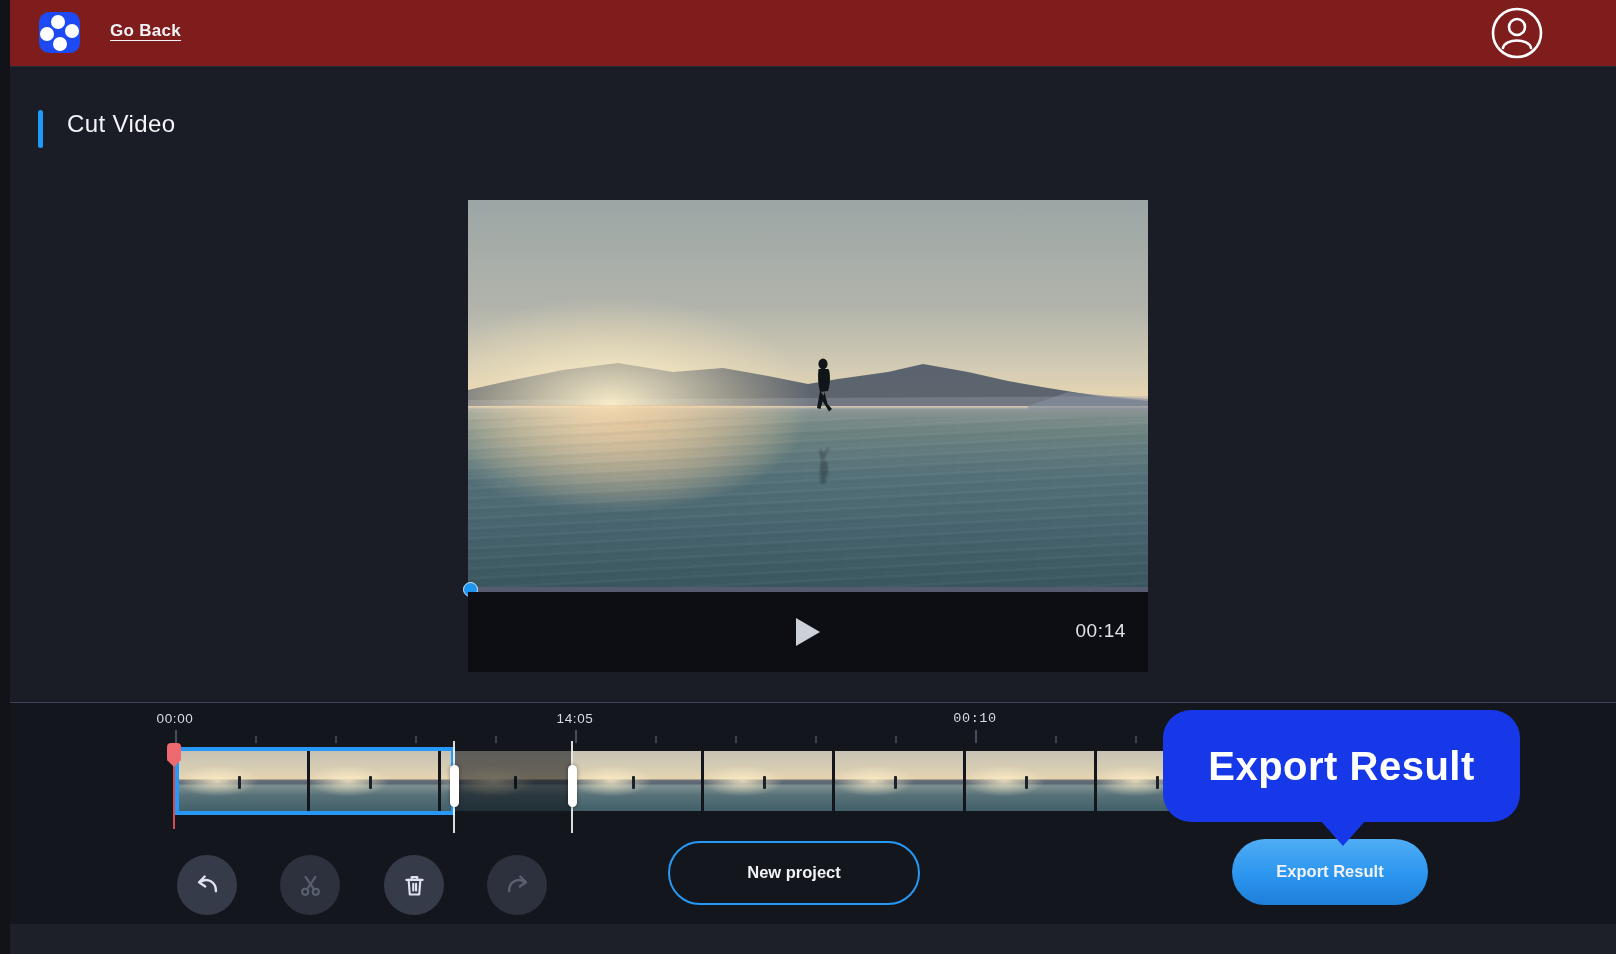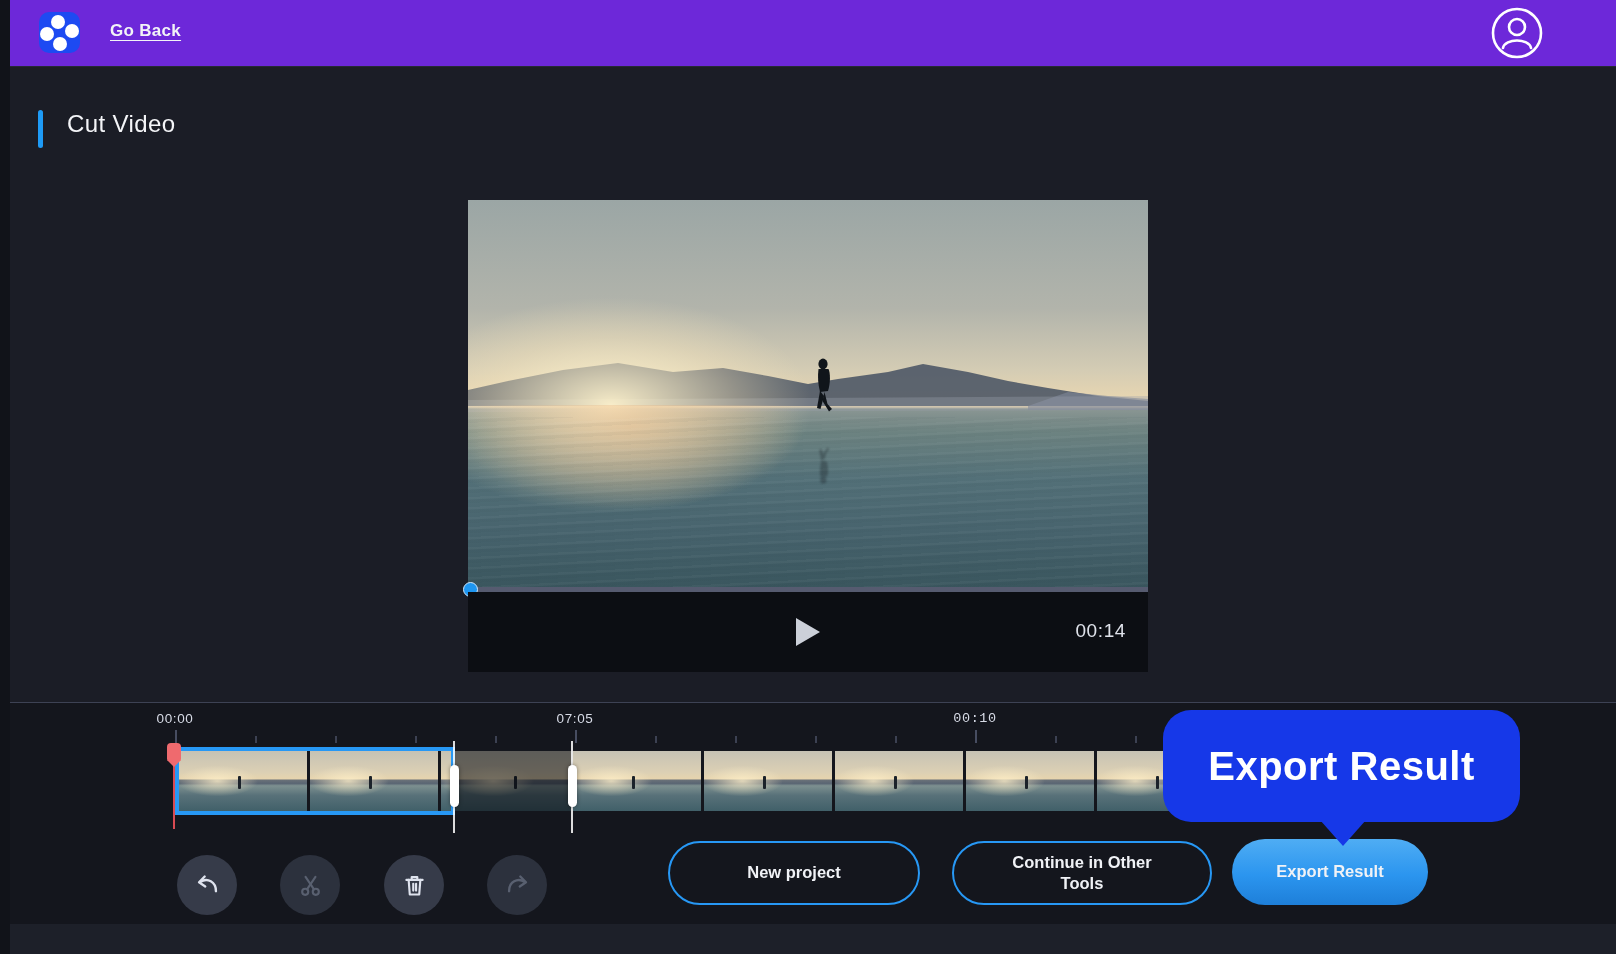--- a/index.html
+++ b/index.html
@@ -1,21 +1,21 @@
 <!DOCTYPE html>
 <html><head>
 <meta charset="utf-8">
 <style>
   html,body{margin:0;padding:0;background:#0e0f14;}
   .app{position:relative;width:1616px;height:954px;background:#1b1d26;overflow:hidden;
        font-family:"Liberation Sans",sans-serif;color:#fff;}
   .left-edge{position:absolute;left:0;top:0;width:10px;height:954px;background:#111319;z-index:40;}
 
   
-  .topbar{position:absolute;left:0;top:0;width:1616px;height:66px;background:#6d28d9;
+  .topbar{position:absolute;left:0;top:0;width:1616px;height:66px;background:#7f1d1d;
           border-bottom:1px solid #262936;z-index:5;text-align:right;}
   .logo{position:absolute;left:39px;top:12px;width:41px;height:41px;border-radius:10px;
         background:#1d4af2;cursor:pointer;}
   .logo i{position:absolute;width:14px;height:14px;border-radius:50%;background:#fff;}
   .logo .d1{left:12px;top:3px;}.logo .d2{left:1px;top:15px;}
   .logo .d3{left:26px;top:12px;}.logo .d4{left:14px;top:25px;}
   .goback{position:absolute;left:110px;top:21px;font-size:17px;font-weight:700;color:#f2f3f7;
           text-decoration:underline;text-underline-offset:4px;letter-spacing:.3px;cursor:pointer;}
   .avatar{position:absolute;right:72px;top:6px;width:54px;height:54px;cursor:pointer;}
 
@@ -152,21 +152,21 @@
           <polygon points="0,0 24,14 0,28" fill="#ccd0d9"></polygon>
         </svg>
       </button>
       <span class="time">00:14</span>
     </div>
   </div>
 
   <section class="timeline">
     <div>
         <div class="ruler-label" style="left: 175px;">00:00</div>
-        <div class="ruler-label" style="left: 575px;">07:05</div>
+        <div class="ruler-label" style="left: 575px;">14:05</div>
         <div class="ruler-label" style="left: 975px; font-family: Liberation Mono, monospace;">00:10</div>
         <div class="tick major" style="left: 175px;"></div>
         <div class="tick" style="left: 255px;"></div>
         <div class="tick" style="left: 335px;"></div>
         <div class="tick" style="left: 415px;"></div>
         <div class="tick" style="left: 495px;"></div>
         <div class="tick major" style="left: 575px;"></div>
         <div class="tick" style="left: 655px;"></div>
         <div class="tick" style="left: 735px;"></div>
         <div class="tick" style="left: 815px;"></div>
@@ -234,23 +234,20 @@
     <button class="iconbtn dim" style="left:487px;">
       <svg width="27" height="27" viewBox="0 0 24 24" fill="none" stroke-width="2.1" stroke-linecap="round" stroke-linejoin="round">
         <path d="M4.5 17 C4.5 9 12 4.5 18.5 9"></path>
         <path d="M14.5 4 L19.5 9.2 L14 12.8"></path>
       </svg>
     </button>
 
     <button class="pillbtn" style="left:668px;width:252px;">
       <span>New project</span>
     </button>
-    <button class="pillbtn btn-continue" style="left:952px;width:260px;">
-      <span>Continue in Other Tools</span>
-    </button>
     <button class="pillbtn btn-export" style="left:1232px;width:196px;">
       <span>Export Result</span>
     </button>
   </section>
 
   <div class="bottom-band"></div>
   <div class="left-edge"></div>
 </div>
 
 </body></html>

